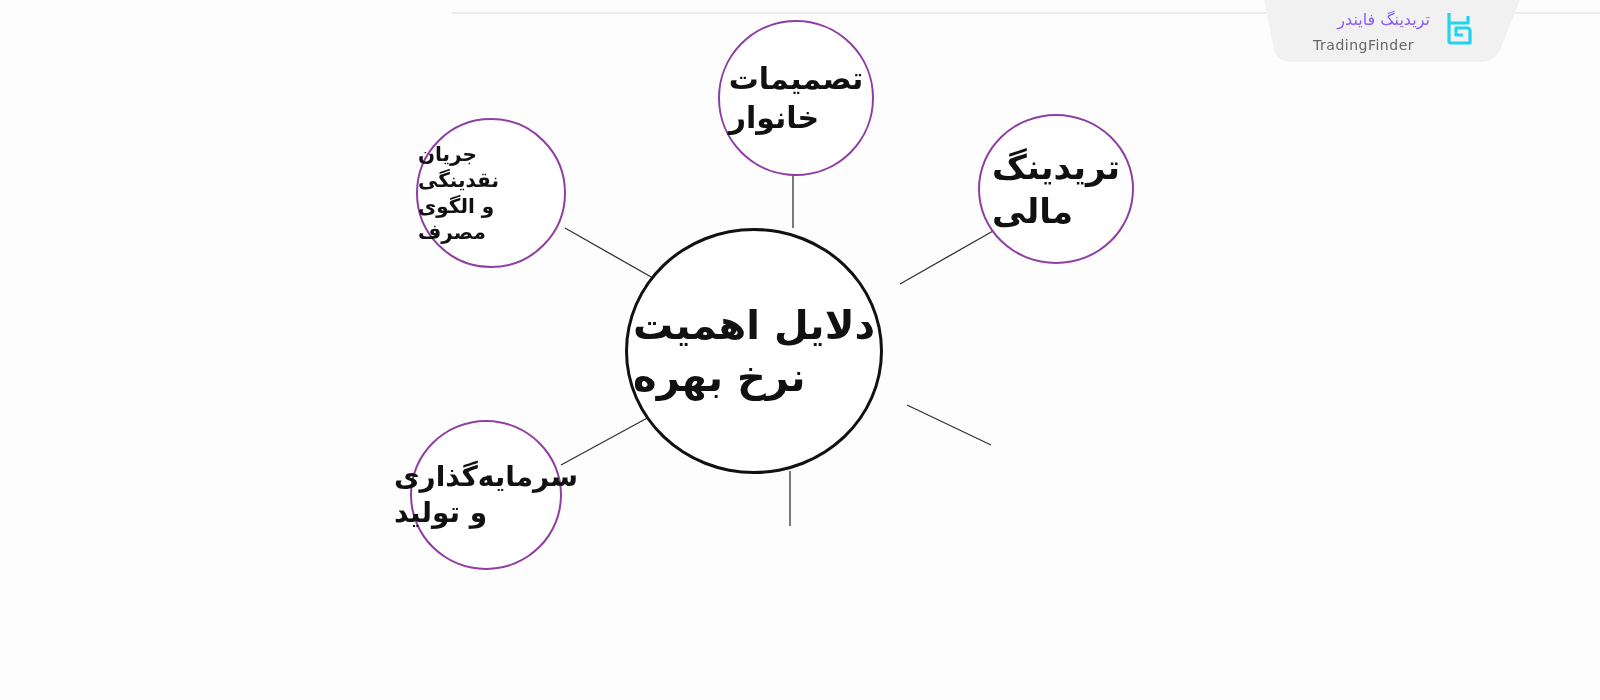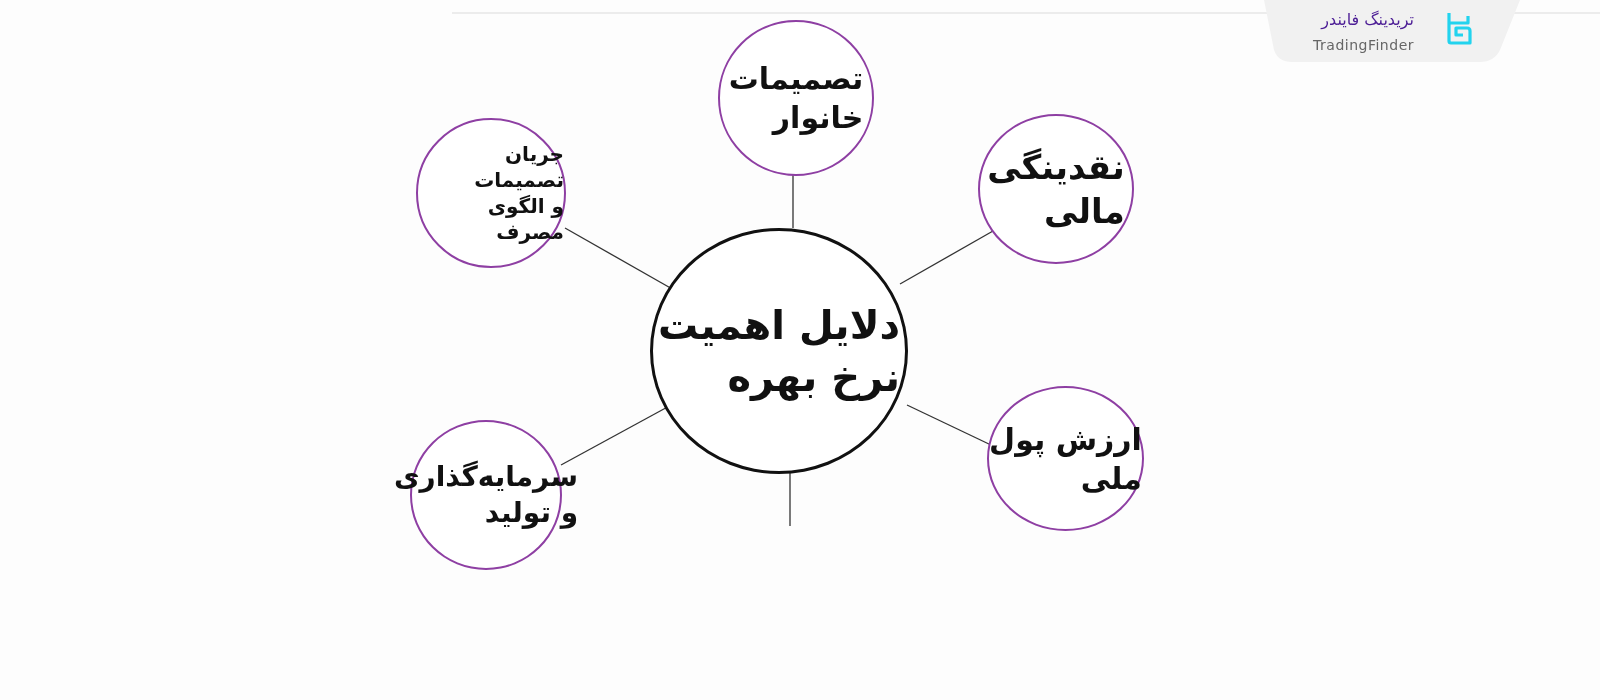--- a/index.html
+++ b/index.html
@@ -11,34 +11,34 @@
   }
   .top-rule {
     position:absolute; left:452px; right:0; top:12px; height:2px;
     background:#ececec;
   }
   .logo-badge {
     position:absolute; left:1262px; top:-10px; width:262px; height:72px;
   }
   .logo-badge svg.bg { position:absolute; left:0; top:0; }
   .logo-text-fa {
-    position:absolute; right:110px; top:20px;
-    font-size:16px; color:#4c1d95; direction:rtl; white-space:nowrap;
+    position:absolute; right:94px; top:20px;
+    font-size:16px; color:#8b5cf6; direction:rtl; white-space:nowrap;
   }
   .logo-text-en {
     position:absolute; right:110px; top:47px;
     font-size:14px; color:#666; letter-spacing:0.5px; white-space:nowrap;
   }
   .logo-mark { position:absolute; left:184px; top:21px; }
 
   .diagram { position:absolute; left:0; top:0; width:1600px; height:700px; }
   .node {
     position:absolute; border-radius:50%;
     display:flex; align-items:center; justify-content:center;
-    text-align:right; direction:rtl; box-sizing:border-box;
+    text-align:left; direction:rtl; box-sizing:border-box;
     background:#ffffff; color:#111;
   }
   .node.center {
     border:3px solid #111;
     font-size:40px; font-weight:bold; line-height:1.3;
   }
   .node.sat {
     border:2px solid #8e3fa3;
     font-weight:bold; line-height:1.3;
   }
@@ -66,43 +66,39 @@
     <g stroke="#333" stroke-width="1.3">
       <line x1="793" y1="174" x2="793" y2="228"></line>
       <line x1="900" y1="284" x2="993" y2="231"></line>
       <line x1="907" y1="405" x2="991" y2="445"></line>
       <line x1="790" y1="471" x2="790" y2="526"></line>
       <line x1="673" y1="404" x2="561" y2="465"></line>
       <line x1="674" y1="290" x2="565" y2="228"></line>
     </g>
   </svg>
 
-  <div class="node center" style="left:650px;top:228px;width:258px;height:246px;">
+  <div class="node center" style="left:625px;top:228px;width:258px;height:246px;">
     <span>دلایل اهمیت
 نرخ بهره</span>
   </div>
 
   <div class="node sat" style="left:718px;top:20px;width:156px;height:156px;font-size:30px;">
     <span>تصمیمات
 خانوار</span>
   </div>
 
   <div class="node sat" style="left:978px;top:114px;width:156px;height:150px;font-size:34px;">
-    <span>نقدینگی
+    <span>تریدینگ
 مالی</span>
   </div>
 
-  <div class="node sat" style="left:987px;top:386px;width:157px;height:145px;font-size:30px;">
-    <span>ارزش پول
-ملی</span>
-  </div>
 
 
   <div class="node sat" style="left:410px;top:420px;width:152px;height:150px;font-size:28px;">
     <span>سرمایه‌گذاری
 و تولید</span>
   </div>
 
   <div class="node sat" style="left:416px;top:118px;width:150px;height:150px;font-size:20px;">
-    <span>جریان تصمیمات
+    <span>جریان نقدینگی
 و الگوی مصرف</span>
   </div>
 </div>
 
 </body></html>

